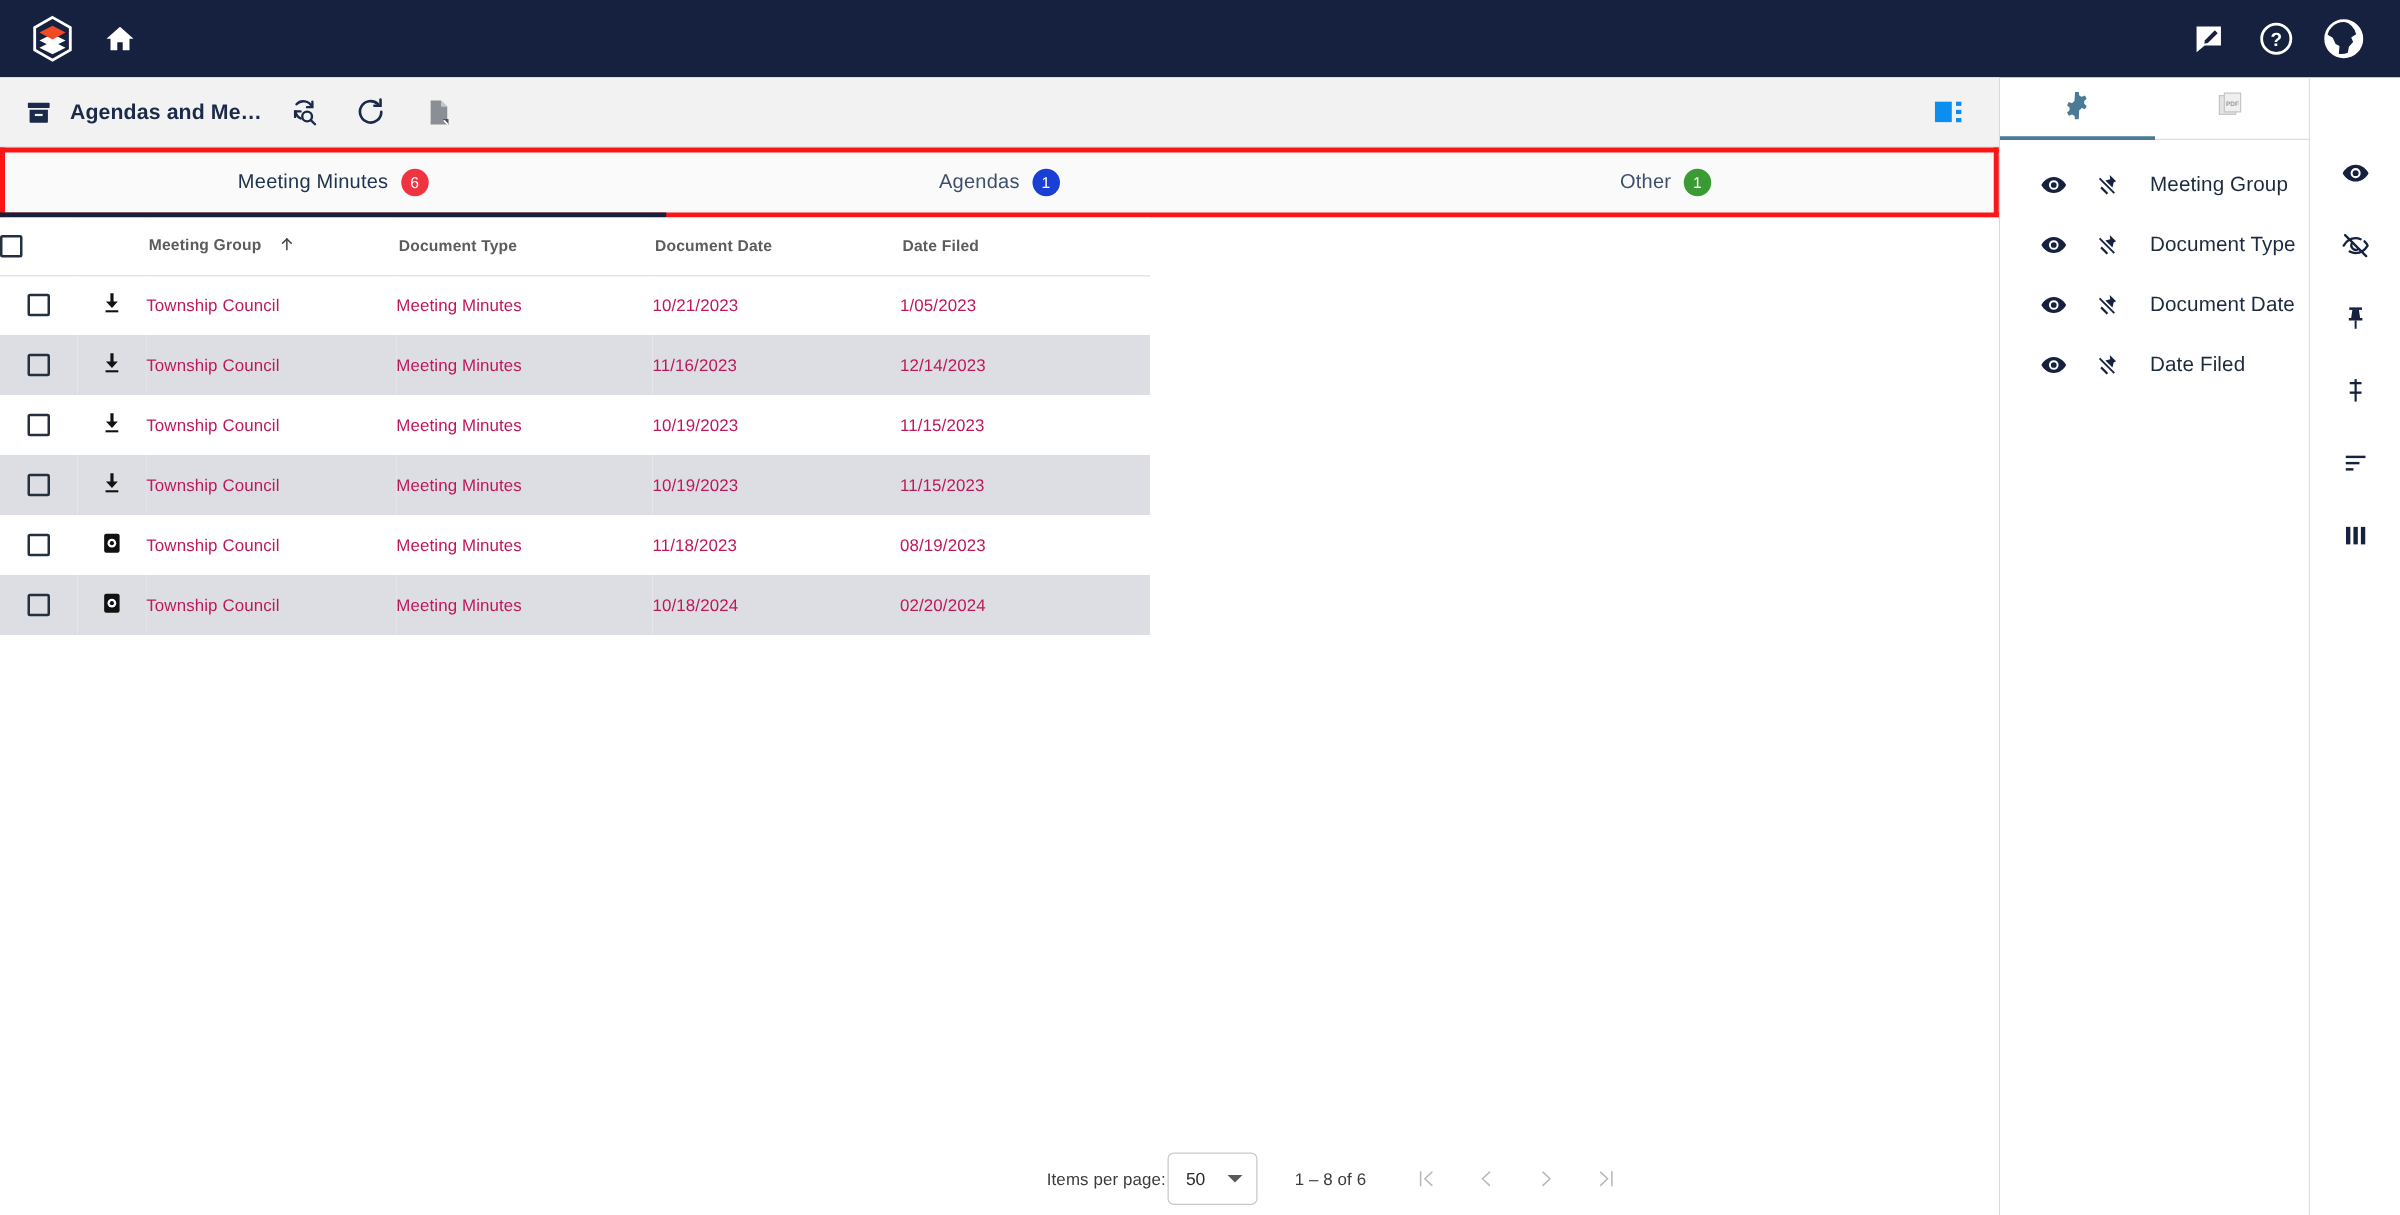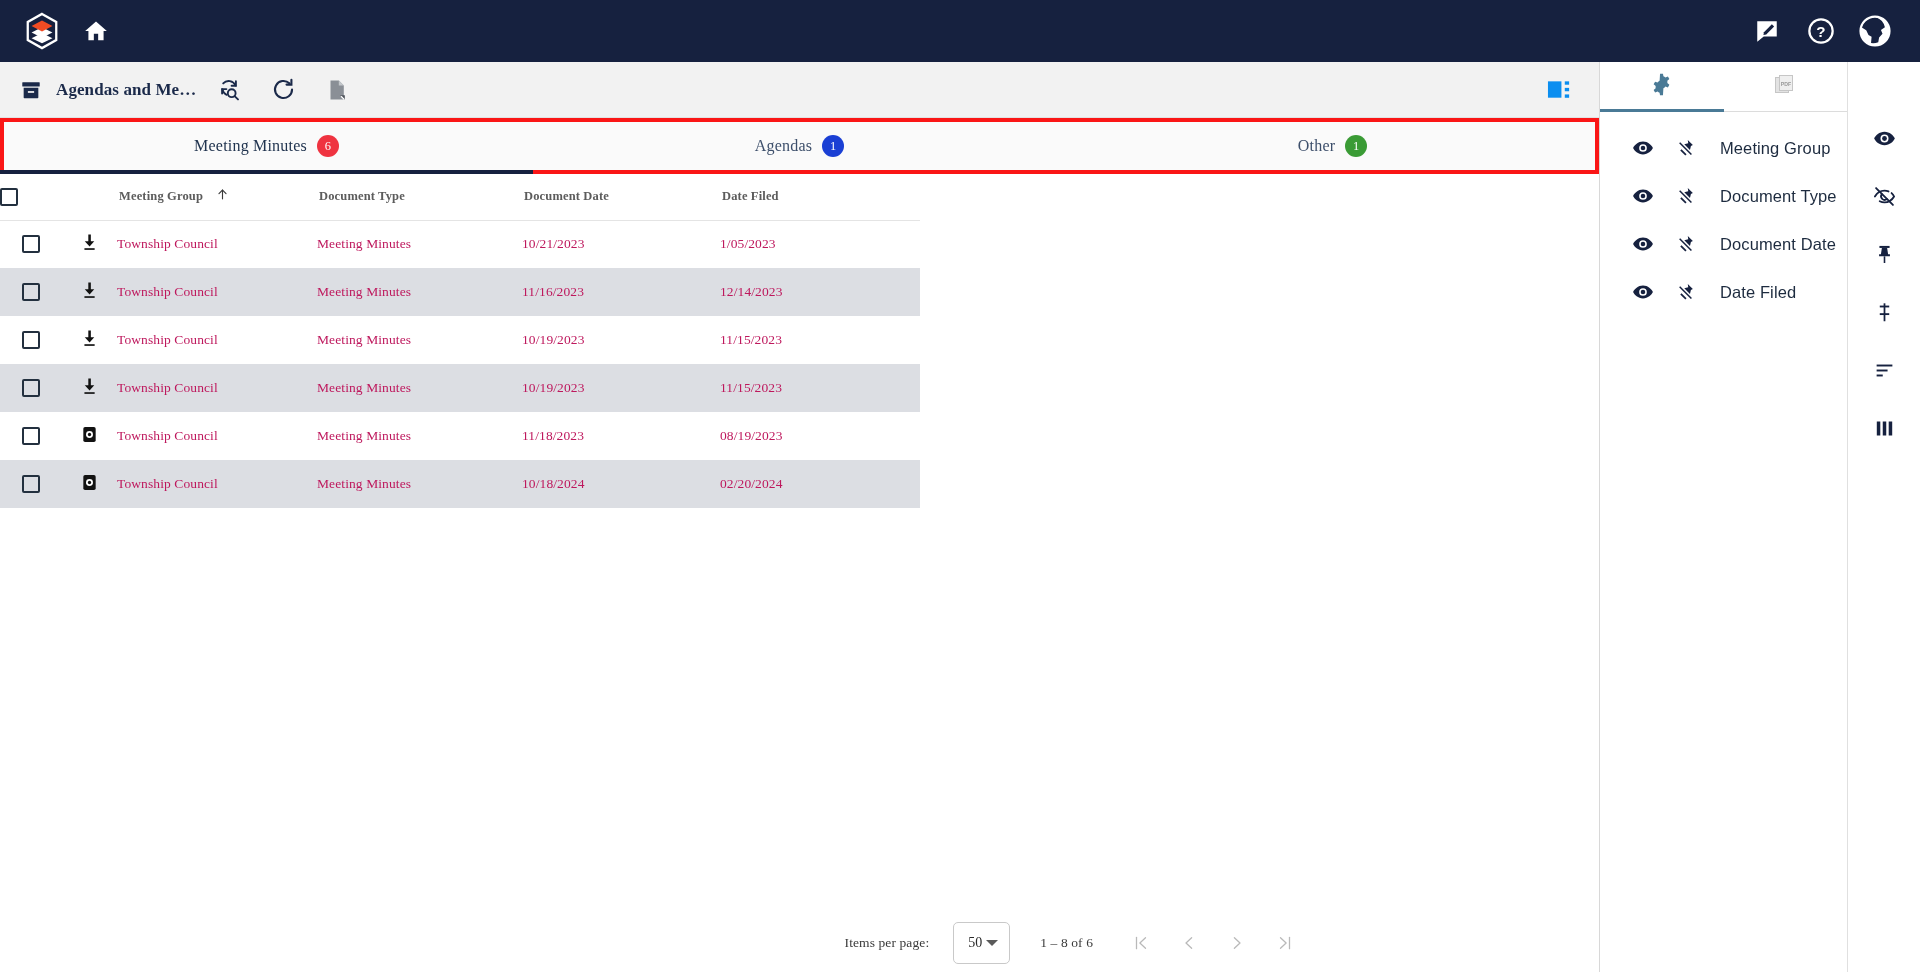--- a/index.html
+++ b/index.html
@@ -16,21 +16,21 @@
     height: 62px; background: #16213f; flex: 0 0 62px;
     display: flex; align-items: center; padding: 0 22px;
   }
   .logo-wrap { width: 40px; height: 40px; display: flex; align-items: center; justify-content: center; }
   .home-btn { width: 40px; height: 40px; margin-left: 14px; display: flex; align-items: center; justify-content: center; cursor: pointer; }
   .topbar-spacer { flex: 1 1 auto; }
   .top-icon { width: 46px; height: 46px; display: flex; align-items: center; justify-content: center; cursor: pointer; margin-left: 8px; }
 
   
   .body-split { flex: 1 1 auto; display: flex; min-height: 0; }
-  .main-col { width: 1600px; flex: 0 0 1600px; display: flex; flex-direction: column; min-width: 0; background: #fff; border-right: 1px solid #d8d8d8; font-family: Liberation Serif, serif;}
+  .main-col { width: 1600px; flex: 0 0 1600px; display: flex; flex-direction: column; min-width: 0; background: #fff; border-right: 1px solid #d8d8d8;}
   .side-col { flex: 1 1 auto; display: flex; flex-direction: column; background: #fff; }
 
   
   .toolbar {
     height: 56px; flex: 0 0 56px; background: #f2f2f2;
     display: flex; align-items: center; padding: 0 18px;
     border-bottom: 1px solid #e2e2e2;
   }
   .tb-archive { width: 26px; height: 26px; display:flex; align-items:center; justify-content:center; }
   .tb-title {
@@ -97,23 +97,23 @@
   }
   .sort-arrow { margin-left: 10px; display: inline-block; vertical-align: middle; }
   .cell-pad { padding-left: 2px; }
 
   
   .paginator {
     height: 58px; flex: 0 0 58px; display: flex; align-items: center;
     justify-content: flex-end; padding-right: 290px; gap: 0; background: #fff;
     font-size: 13.5px; color: #3b3b3b;
   }
-  .ipp-label { margin-right: 24px; letter-spacing: .1px; }
+  .ipp-label { margin-right: 1px; letter-spacing: .1px; }
   .ipp-select {
-    width: 57px; height: 42px; border: 1px solid #c9c9c9; border-radius: 5px;
+    width: 72px; height: 42px; border: 1px solid #c9c9c9; border-radius: 5px;
     display: flex; align-items: center; justify-content: space-between;
     padding: 0 11px 0 14px; cursor: pointer; font-size: 14px; color: #2b2b2b;
   }
   .caret { width: 0; height: 0; border-left: 6px solid transparent; border-right: 6px solid transparent; border-top: 6px solid #5a5a5a; }
   .range-label { margin-left: 30px; margin-right: 24px; letter-spacing: .1px; }
   .pg-btn { width: 48px; height: 44px; display: flex; align-items: center; justify-content: center; cursor: pointer; color: #b9b9b9; }
 
   
   .side-inner { display: flex; height: 100%; }
   .side-main { flex: 1 1 auto; display: flex; flex-direction: column; border-right: 1px solid #e0e0e0; min-width: 0; }

